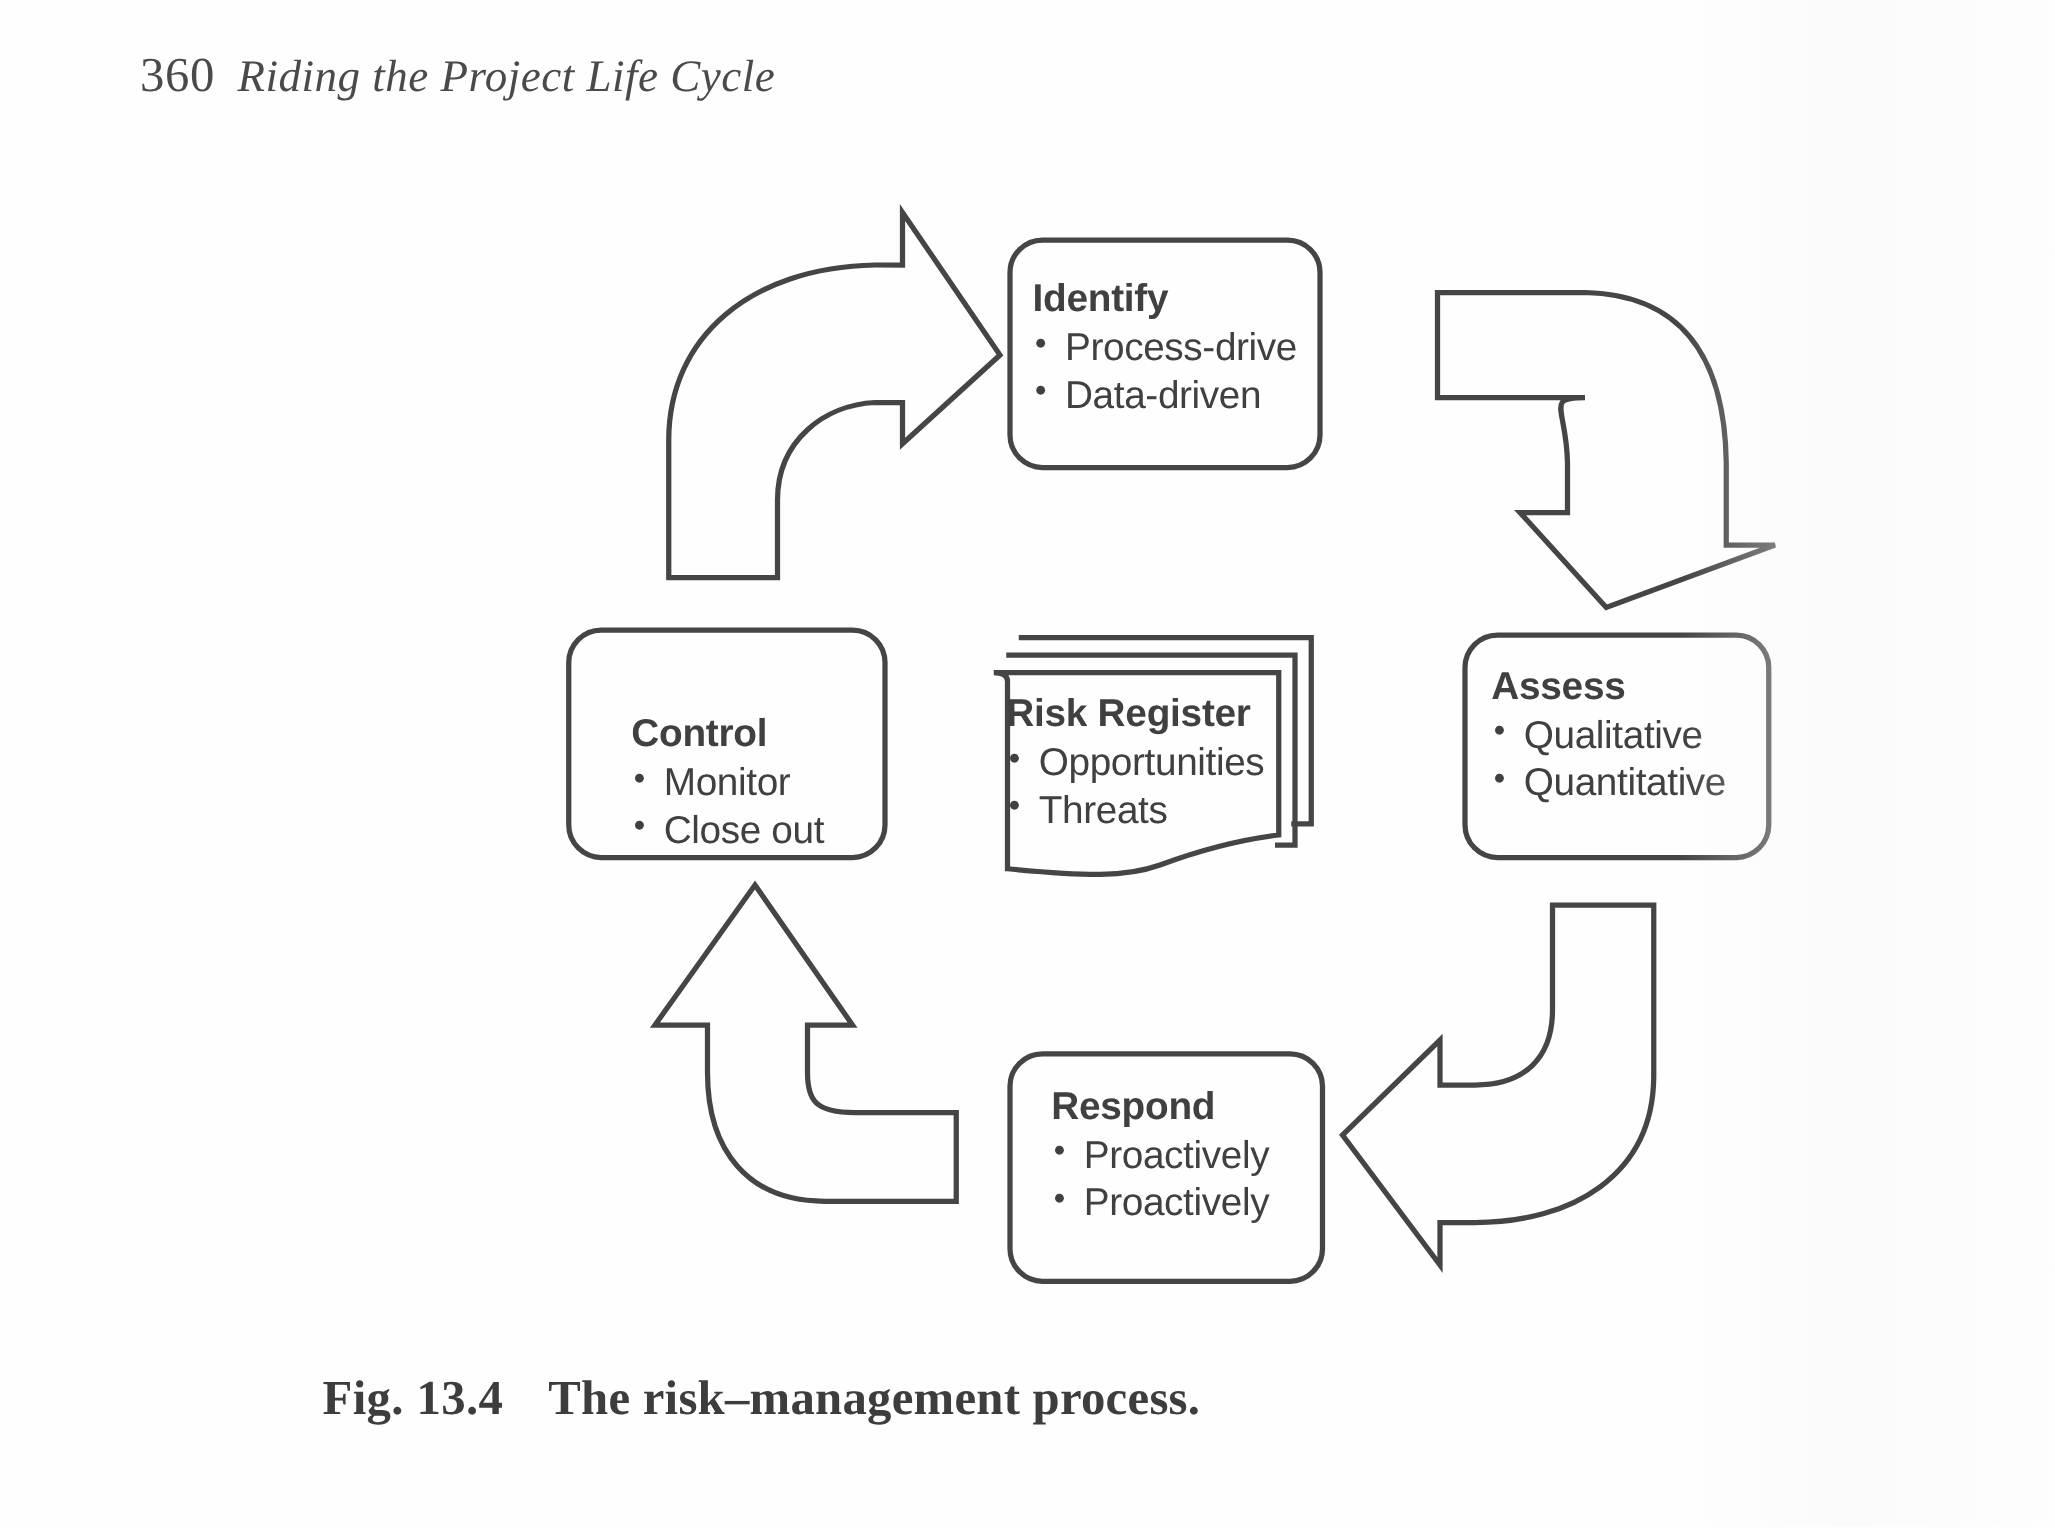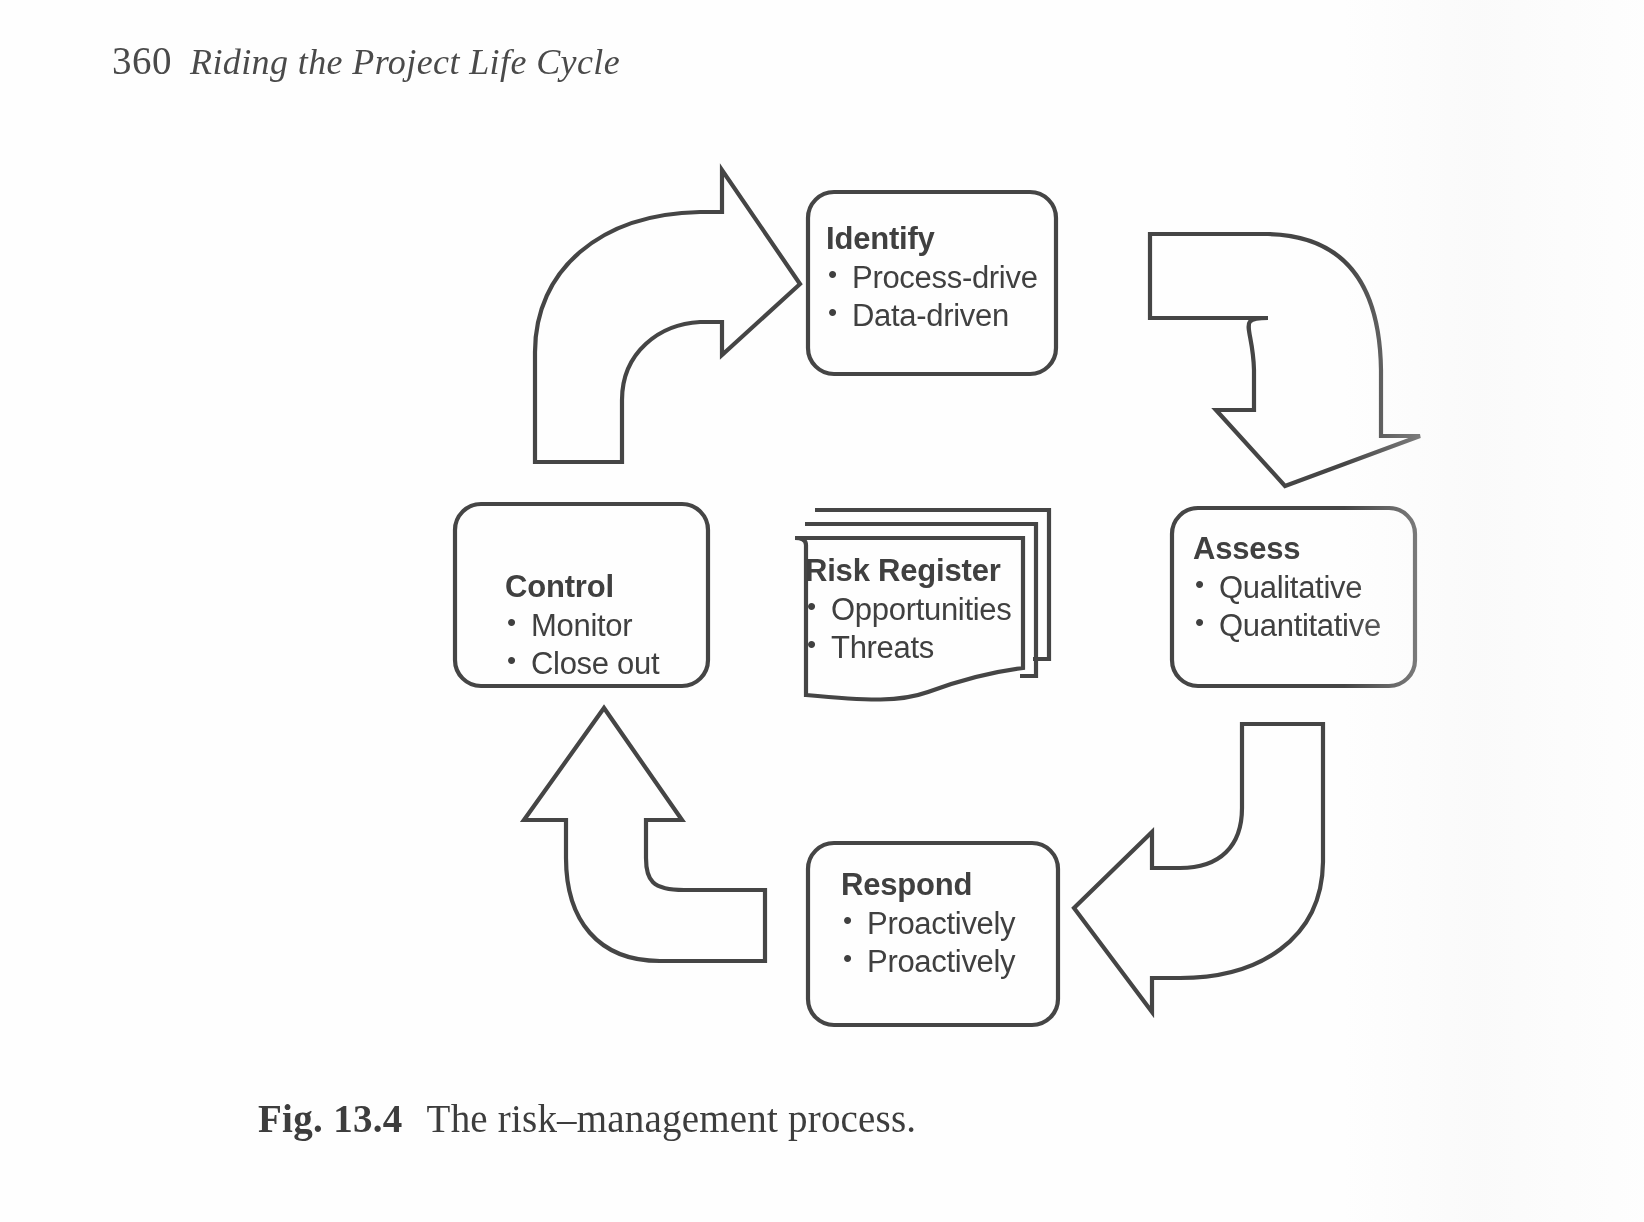--- a/index.html
+++ b/index.html
@@ -120,22 +120,23 @@
     white-space: nowrap;
     font-family: "Liberation Serif", serif;
     color: #3d3d3d;
     font-size: 39px;
   }
   #caption .cap-label {
     font-weight: bold;
     letter-spacing: 0.3px;
   }
   #caption .cap-text {
-    margin-left: 24px;
+    margin-left: 36px;
     letter-spacing: 0.2px;
+    font-weight: bold;
   }
 </style>
 </head>
 <body>
 
 <div id="page-scan"></div>
 
 <div id="running-head">
   <span class="folio">360</span><span class="title">Riding the Project Life Cycle</span>
 </div>

